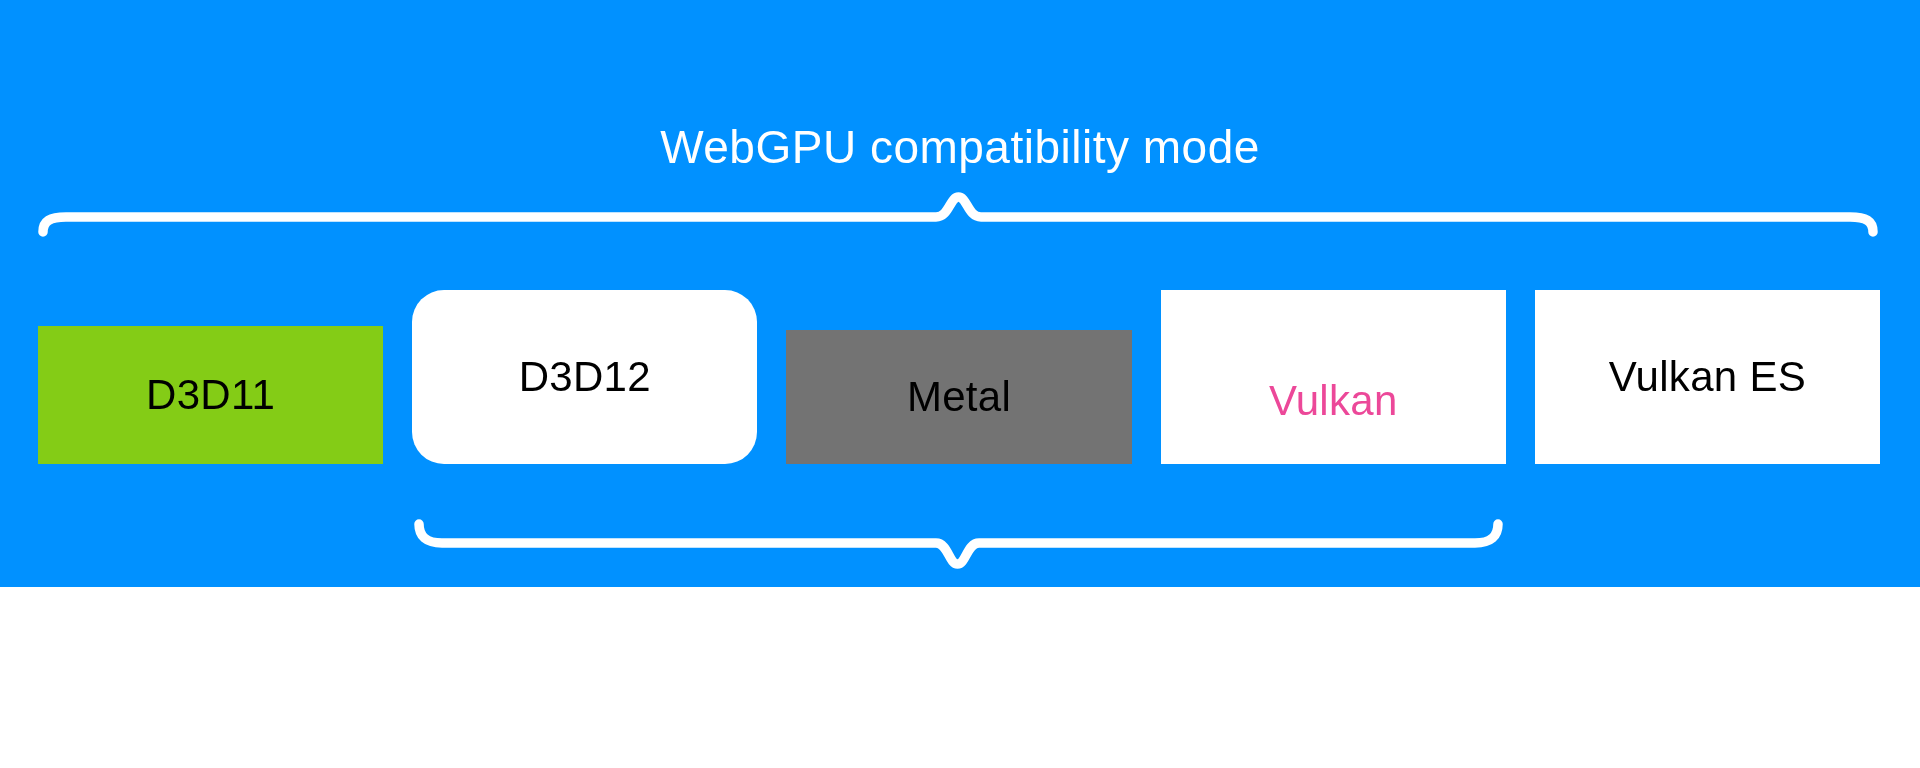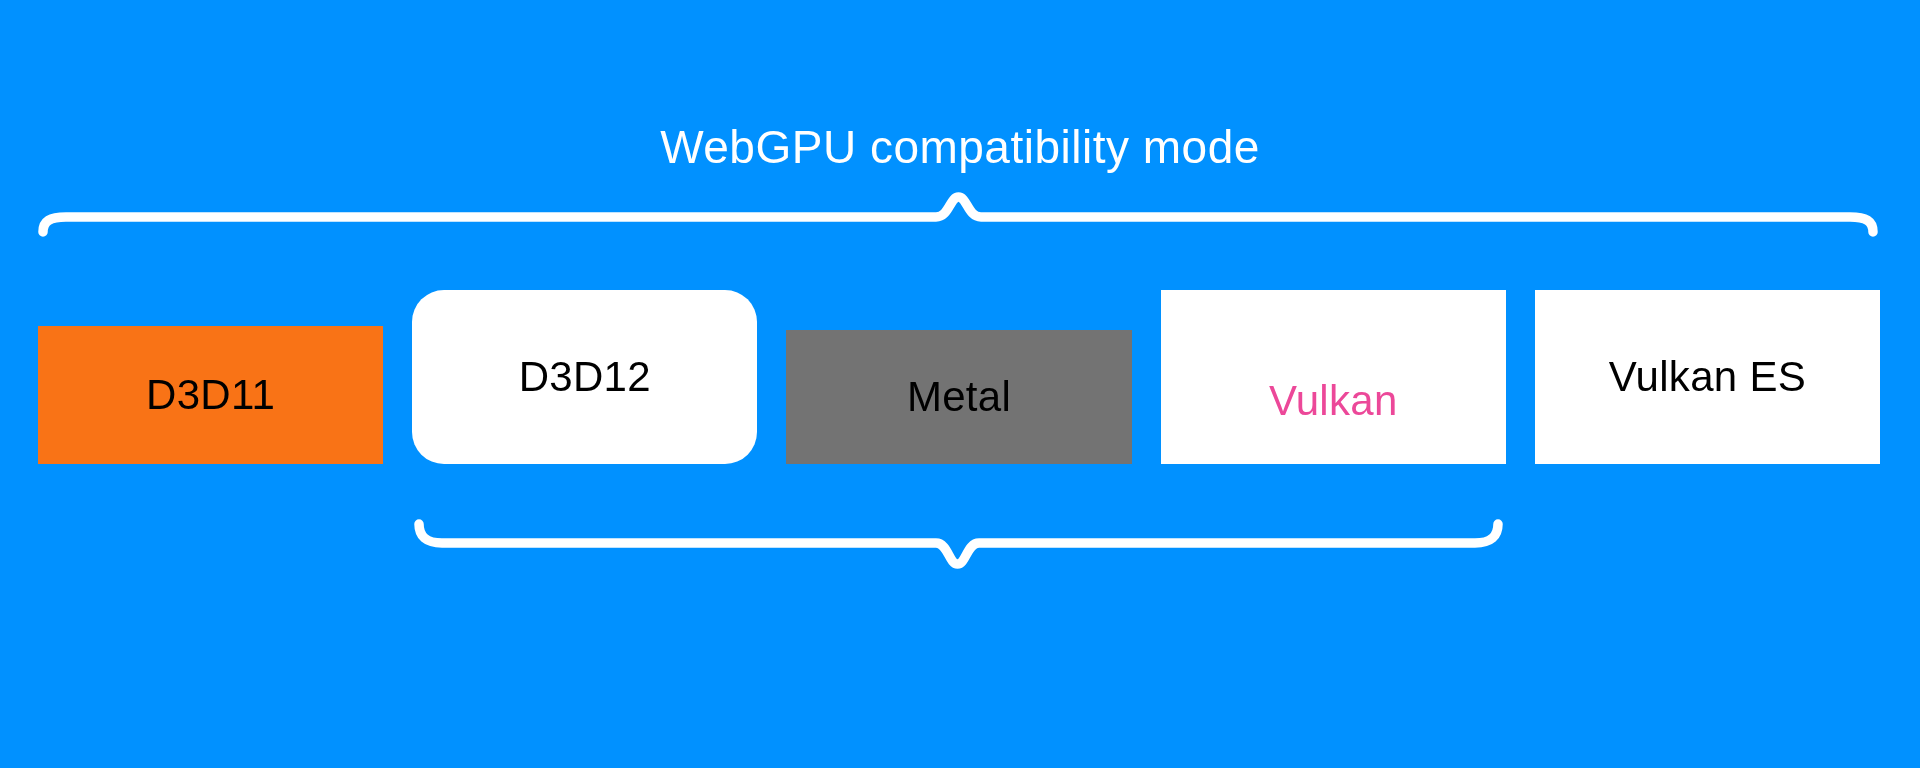--- a/index.html
+++ b/index.html
@@ -6,21 +6,21 @@
     margin: 0;
     padding: 0;
   }
   body {
     font-family: "Liberation Sans", sans-serif;
     -webkit-font-smoothing: antialiased;
   }
   .stage {
     position: relative;
     width: 1920px;
-    height: 768px;
+    height: 587px;
     overflow: hidden;
     background: #0191ff;
   }
   .brace-layer {
     position: absolute;
     inset: 0;
     width: 1920px;
     height: 768px;
     pointer-events: none;
   }
@@ -79,21 +79,21 @@
     <path d="M 419 524
              C 419 536 426 543 442 543
              L 936 543
              C 948 543 949 564 957.5 564
              C 966 564 967 543 979 543
              L 1475 543
              C 1491 543 1498 536 1498 524" fill="none" stroke="#ffffff" stroke-width="9.5" stroke-linecap="round" stroke-linejoin="round"></path>
   </svg>
 
   <div class="boxes-row">
-    <div class="api-box" style="background-color: #f97316; margin-top: 36px;">
+    <div class="api-box" style="background-color: #84cc16; margin-top: 36px;">
       <span class="api-box-label" style="color: rgb(0, 0, 0);">D3D11</span>
     </div>
     <div class="api-box" style="background-color: rgb(255, 255, 255); border-radius: 32px;">
       <span class="api-box-label" style="color: rgb(0, 0, 0);">D3D12</span>
     </div>
     <div class="api-box" style="background-color: #737373; margin-top: 40px;">
       <span class="api-box-label" style="color: rgb(0, 0, 0);">Metal</span>
     </div>
     <div class="api-box" style="background-color: rgb(255, 255, 255);">
       <span class="api-box-label" style="color: #ec4899; margin-top: 48px;">Vulkan</span>

